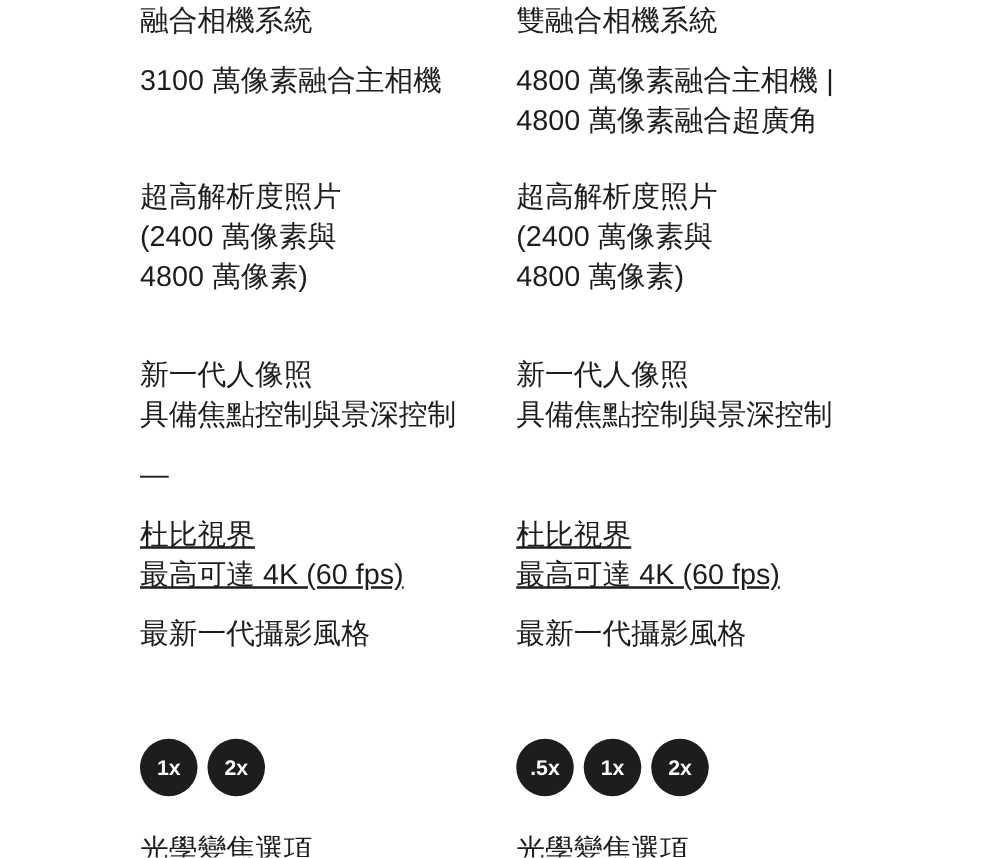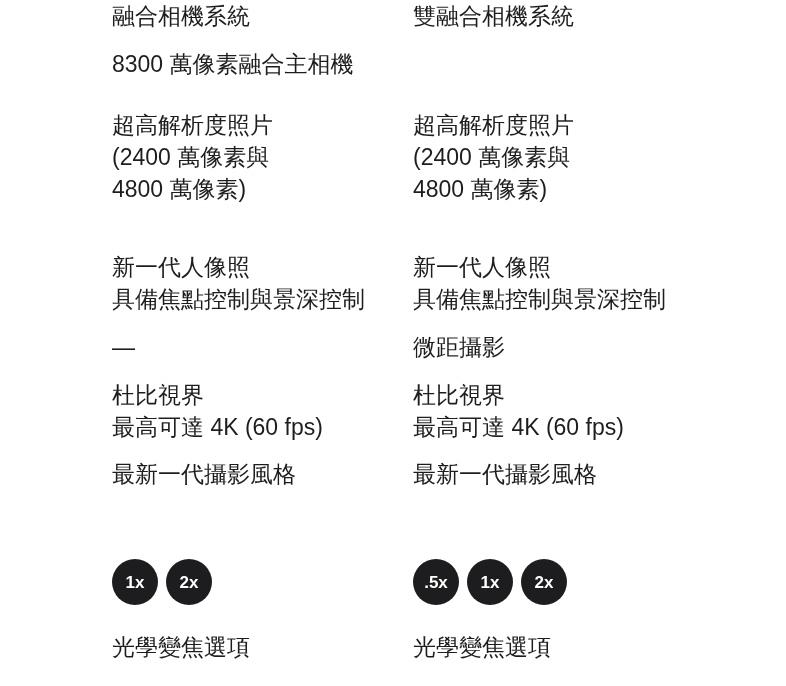--- a/index.html
+++ b/index.html
@@ -33,21 +33,21 @@
     display: block;
     white-space: nowrap;
   }
   .col-1 { grid-column: 1; }
   .col-2 { grid-column: 2; }
   .row-1 { grid-row: 1; }
   .row-2 { grid-row: 2; }
   .row-3 { grid-row: 3; margin-top: 13px; }
   .row-4 { grid-row: 4; margin-top: 30px; }
   .row-5 { grid-row: 5; }
-  .row-6 { grid-row: 6; }
+  .row-6 { grid-row: 6; text-decoration: underline; }
   .row-7 { grid-row: 7; font-family: Liberation Serif, serif; }
   .row-8 { grid-row: 8; }
   .row-9 { grid-row: 9; }
   .badge-row {
     margin-top: 52px;
     display: flex;
     align-items: flex-start;
     gap: 8px;
     height: 46px;
   }
@@ -75,21 +75,25 @@
 <div class="compare-grid">
 
   <div class="cell col-1 row-1">
     <span class="line">融合相機系統</span>
   </div>
   <div class="cell col-2 row-1">
     <span class="line">雙融合相機系統</span>
   </div>
 
   <div class="cell col-1 row-2">
-    <span class="line">8300 萬像素融合主相機</span>
+    <span class="line">3100 萬像素融合主相機</span>
+  </div>
+  <div class="cell col-2 row-2">
+    <span class="line">4800 萬像素融合主相機 |</span>
+    <span class="line">4800 萬像素融合超廣角</span>
   </div>
 
   <div class="cell col-1 row-3">
     <span class="line">超高解析度照片</span>
     <span class="line">(2400 萬像素與</span>
     <span class="line">4800 萬像素)</span>
   </div>
   <div class="cell col-2 row-3">
     <span class="line">超高解析度照片</span>
     <span class="line">(2400 萬像素與</span>
@@ -100,23 +104,20 @@
     <span class="line">新一代人像照</span>
     <span class="line">具備焦點控制與景深控制</span>
   </div>
   <div class="cell col-2 row-4">
     <span class="line">新一代人像照</span>
     <span class="line">具備焦點控制與景深控制</span>
   </div>
 
   <div class="cell col-1 row-5">
     <span class="line">—</span>
-  </div>
-  <div class="cell col-2 row-5">
-    <span class="line">微距攝影</span>
   </div>
 
   <div class="cell col-1 row-6">
     <span class="line">杜比視界</span>
     <span class="line">最高可達 4K (60 fps)</span>
   </div>
   <div class="cell col-2 row-6">
     <span class="line">杜比視界</span>
     <span class="line">最高可達 4K (60 fps)</span>
   </div>

